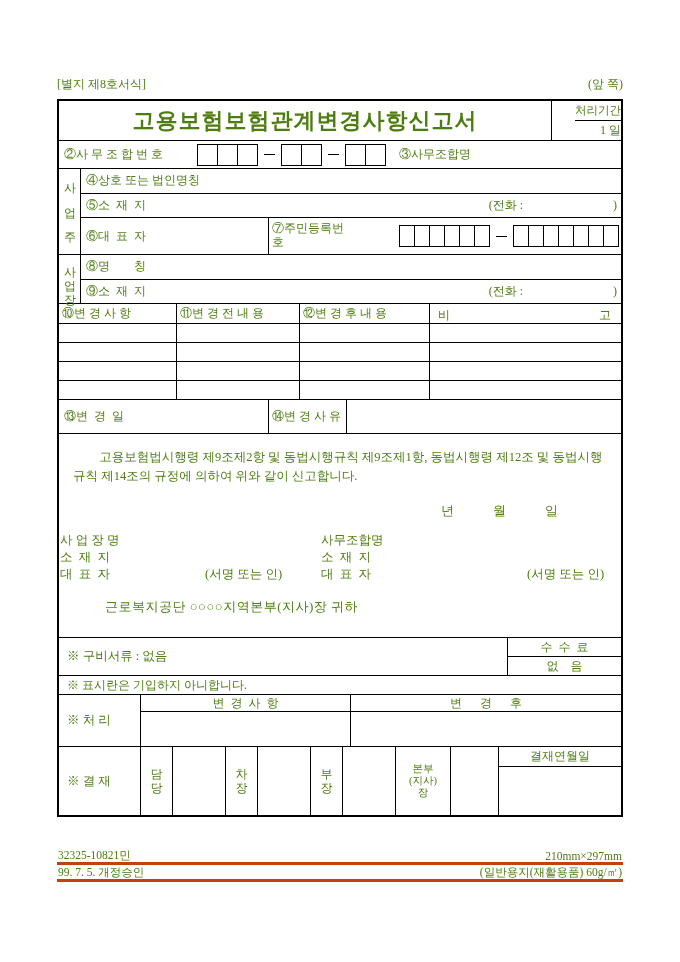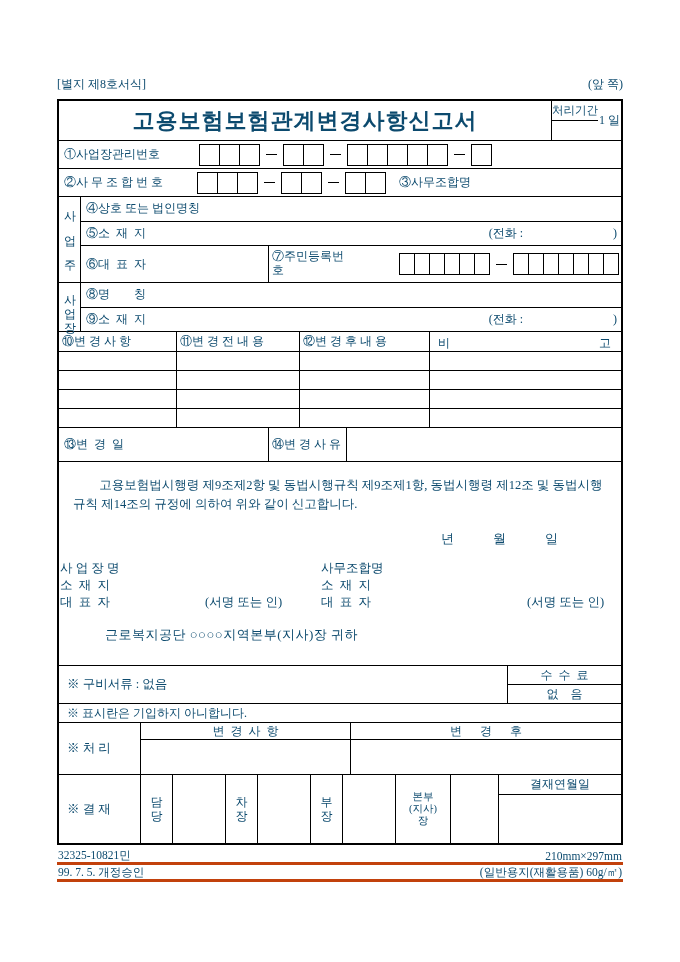--- a/index.html
+++ b/index.html
@@ -1,23 +1,23 @@
 <!DOCTYPE html>
 <html><head>
 <meta charset="utf-8">
 <style>
   *{margin:0;padding:0;box-sizing:border-box;}
   body{background:#ffffff;}
-  .page{position:relative;width:680px;height:962px;background:#fff;font-family:"Liberation Serif","DejaVu Serif",serif;color:#0c4a6e;overflow:hidden;}
+  .page{position:relative;width:680px;height:962px;background:#fff;font-family:"Liberation Serif","DejaVu Serif",serif;color:#4d7c0f;overflow:hidden;}
   .top-notes{position:absolute;left:57px;top:76px;width:566px;display:flex;justify-content:space-between;font-size:12px;}
   .form{position:absolute;left:57px;top:99px;width:566px;border:2px solid #000;background:#fff;}
   .row{display:flex;border-bottom:1px solid #000;position:relative;}
   .title-row{height:40px;}
   .title-cell{flex:1;display:flex;align-items:center;justify-content:center;font-size:22px;font-weight:bold;letter-spacing:1px;white-space:pre;}
-  .proc-box{width:70px;border-left:1px solid #000;display:flex;flex-direction:row;}
+  .proc-box{width:70px;border-left:1px solid #000;display:flex;flex-direction:column;align-items:flex-end;}
   .proc-top{height:20px;border-bottom:1px solid #000;display:flex;align-items:center;justify-content:center;font-size:11.5px;white-space:pre;}
   .proc-bottom{flex:1;display:flex;align-items:center;justify-content:center;font-size:12px;white-space:pre;}
   .h28{height:28px;}
   .flabel{display:flex;align-items:center;padding-left:5px;font-size:12px;white-space:pre;}
   .w140{width:140px;}
   .w138{width:138px;}
   .boxes{display:flex;align-items:center;}
   .dc{width:21px;height:22px;border:1px solid #000;margin-right:-1px;background:#fff;}
   .dc.sm{width:16px;}
   .dash{width:11px;height:0;border-top:1.5px solid #000;margin:0 6px 0 7px;}
@@ -100,39 +100,20 @@
   <div class="form">
 
     <div class="row title-row">
       <div class="title-cell">고용보험보험관계변경사항신고서</div>
       <div class="proc-box">
         <div class="proc-top">처리기간</div>
         <div class="proc-bottom">1 일</div>
       </div>
     </div>
 
-    <div class="row h28">
-      <div class="flabel w140">①사업장관리번호</div>
-      <div class="boxes">
-        <span class="dc"></span>
-          <span class="dc"></span>
-          <span class="dc"></span>
-        <span class="dash"></span>
-        <span class="dc"></span>
-          <span class="dc"></span>
-        <span class="dash"></span>
-        <span class="dc"></span>
-          <span class="dc"></span>
-          <span class="dc"></span>
-          <span class="dc"></span>
-          <span class="dc"></span>
-        <span class="dash"></span>
-        <span class="dc"></span>
-      </div>
-    </div>
 
     <div class="row h28">
       <div class="flabel w138">②사 무 조 합 번 호</div>
       <div class="boxes">
         <span class="dc"></span>
           <span class="dc"></span>
           <span class="dc"></span>
         <span class="dash"></span>
         <span class="dc"></span>
           <span class="dc"></span>

